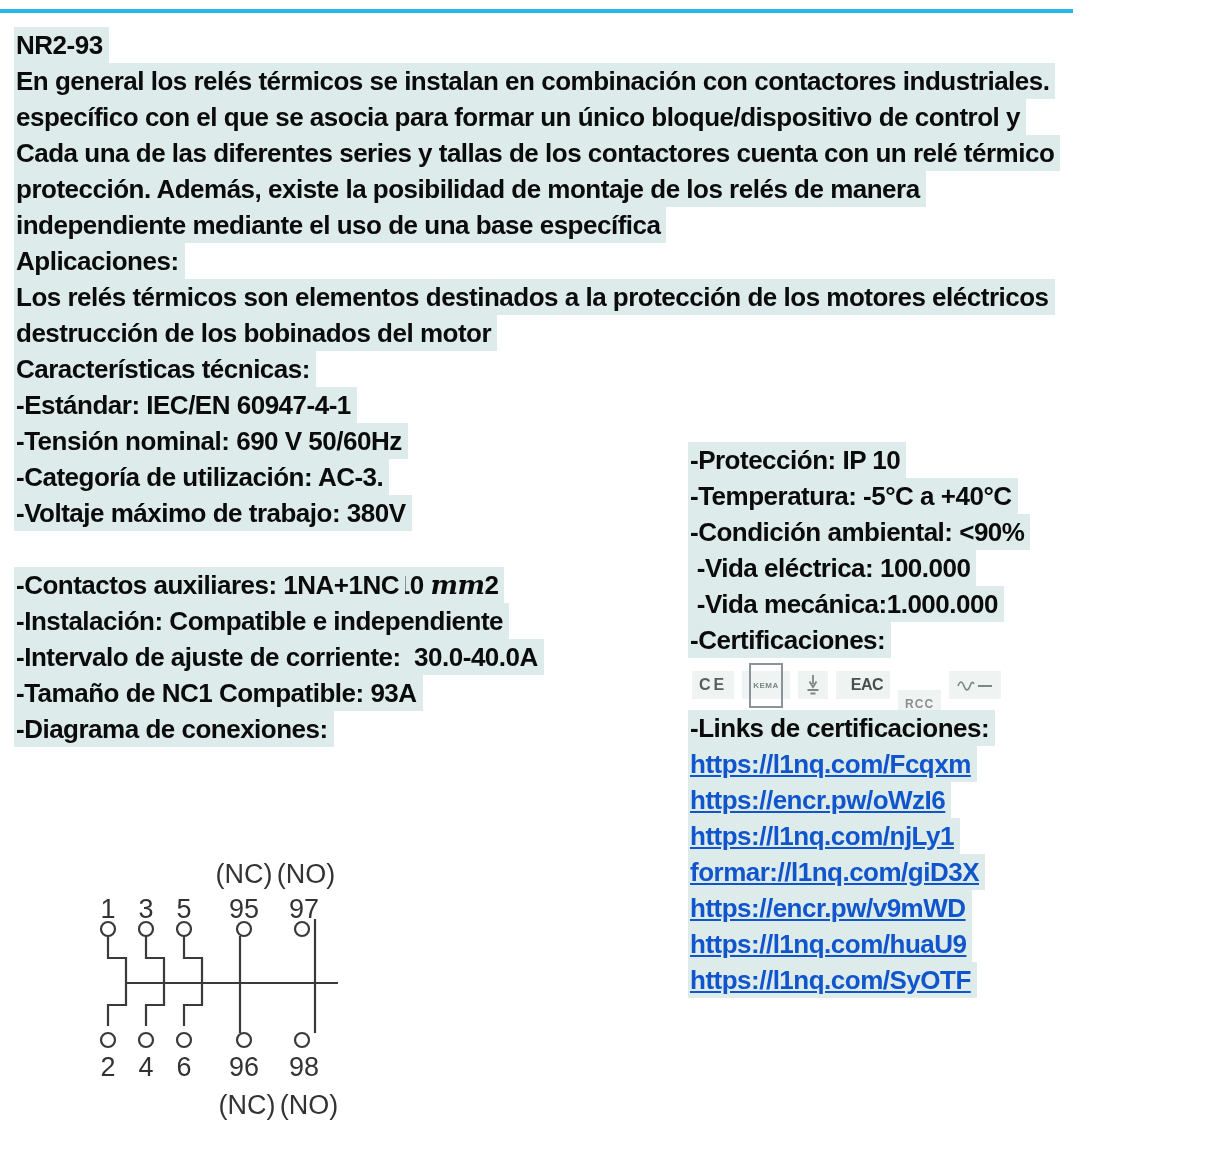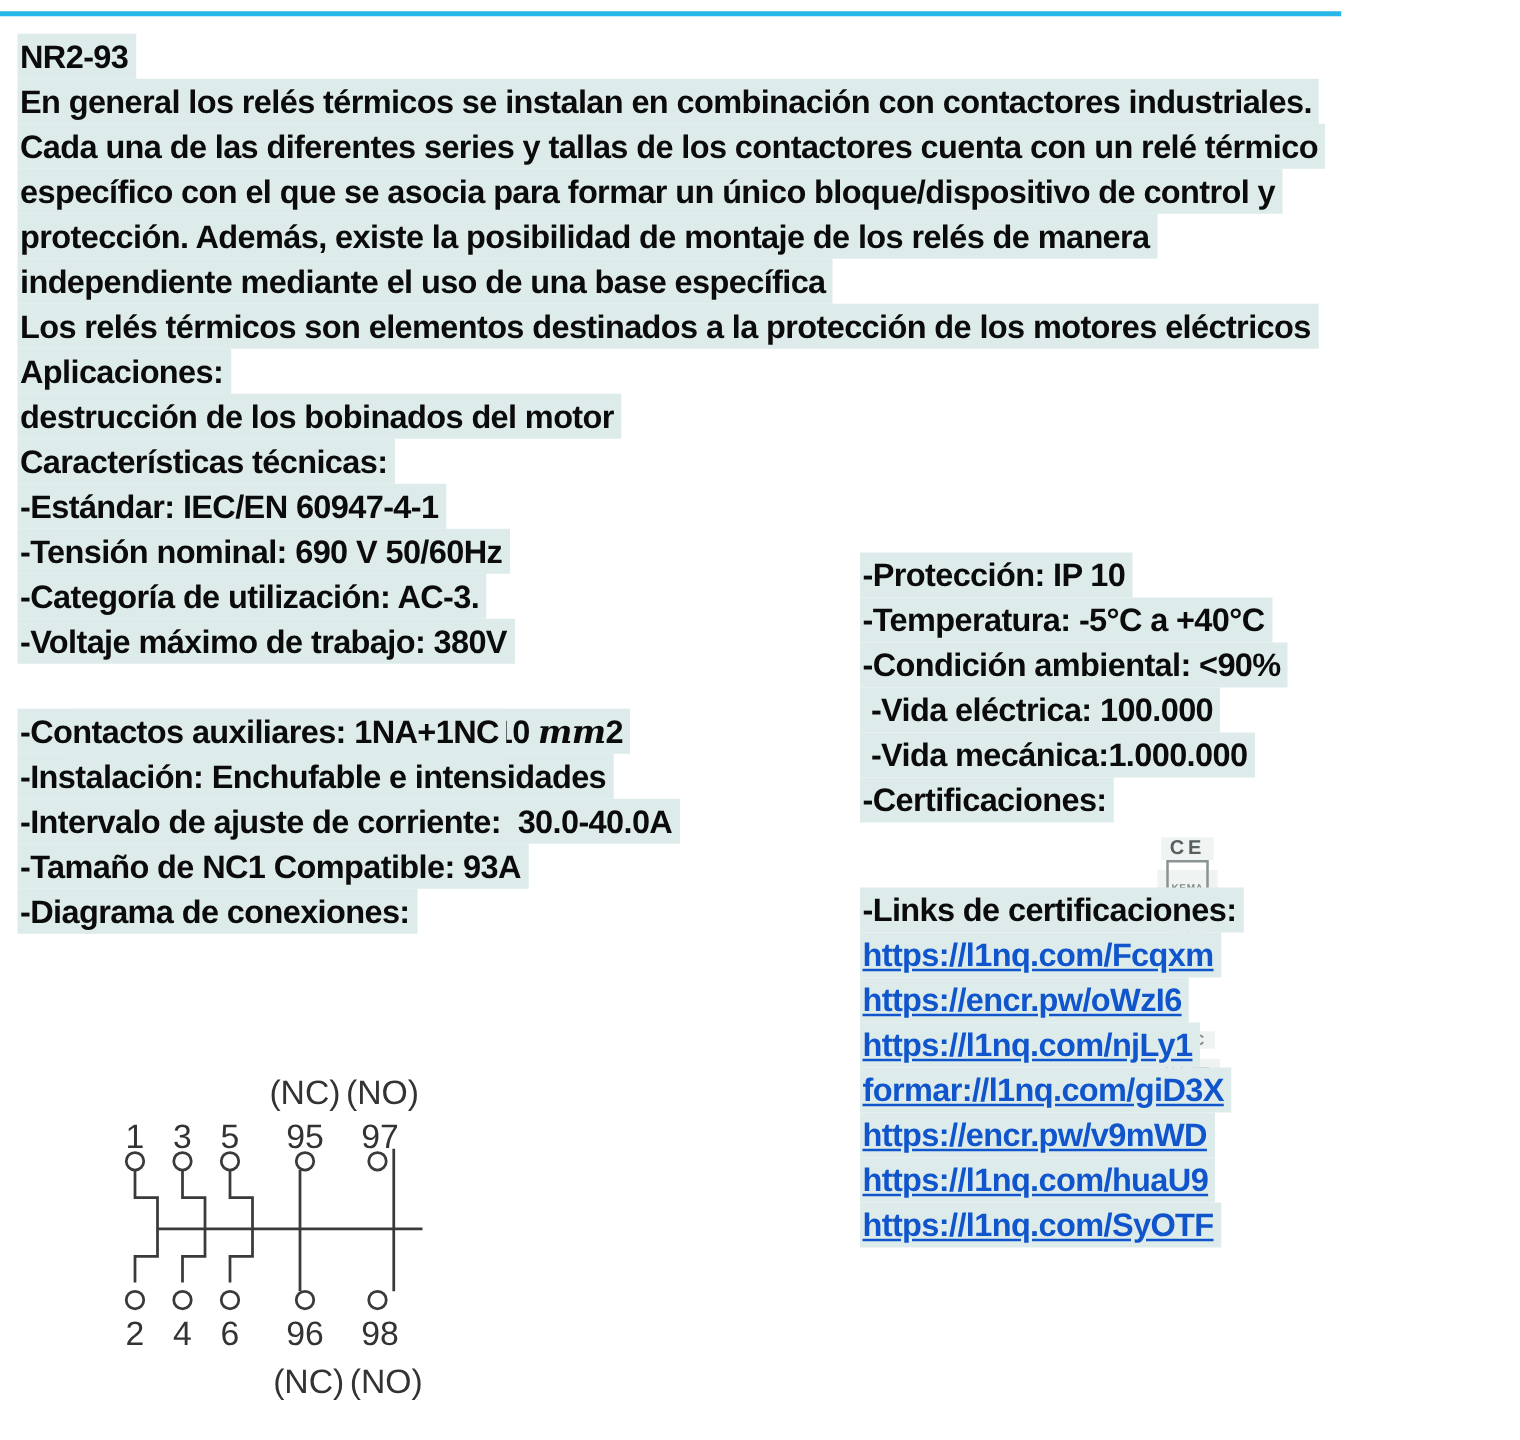--- a/index.html
+++ b/index.html
@@ -8,21 +8,21 @@
     font-family:"Liberation Sans", sans-serif; font-weight:700; color:#0b0b0b;
     font-size:26px; letter-spacing:-0.5px;
   }
   .topline { position:absolute; left:0; top:9px; width:1216px; height:4px; background:#29b6e8; }
   .doc { position:absolute; left:14px; top:27px; width:1192px; }
   .line { height:36px; line-height:36px; white-space:pre; }
   .hl { background:#ddecea; display:inline-block; height:36px; line-height:36px; padding:0 6px 0 2px; white-space:pre; }
   .rightcol { position:absolute; left:688px; top:442px; width:520px; }
   .mathvar { font-family:"DejaVu Serif", serif; font-style:italic; font-weight:700; }
 
-  .certs { display:flex; align-items:center; gap:8px; margin:12px 0 10px 4px; height:30px;flex-direction:column; }
+  .certs { display:flex; align-items:center; gap:8px; margin:12px 0 10px 4px; height:30px; }
   .cert { height:28px; background:#eff3f2; display:flex; align-items:center; justify-content:center; padding:0 7px; color:#5f6a6a; letter-spacing:0; }
   .ce   { font-size:16px; letter-spacing:3px; font-weight:700; color:#566060; }
   .kema-box { border:2px solid #8a9494; font-size:8px; letter-spacing:0.5px; padding:14px 2px; height:13px; line-height:13px; font-weight:700; color:#7c8686; }
   .eac  { font-size:16px; font-weight:700; color:#474f4f; letter-spacing:-0.5px;padding-left:15px; }
   .rcc  { font-size:12px; letter-spacing:1px; color:#8a9090; font-weight:700;margin-top:37px; }
 
   a.doclink { color:#1155cc; text-decoration:underline; cursor:pointer; }
 
   .diagram { position:absolute; left:95px; top:843px; }
   .diagram path, .diagram line, .diagram circle { stroke:#3a3a3a; stroke-width:2.2; fill:none; }
@@ -31,37 +31,37 @@
 </style>
 </head>
 <body>
 
 <div class="page">
   <div class="topline"></div>
 
   <div class="doc">
     <div class="line"><span class="hl">NR2-93</span></div>
     <div class="line"><span class="hl">En general los relés térmicos se instalan en combinación con contactores industriales.</span></div>
+    <div class="line"><span class="hl">específico con el que se asocia para formar un único bloque/dispositivo de control y</span></div>
     <div class="line"><span class="hl">Cada una de las diferentes series y tallas de los contactores cuenta con un relé térmico</span></div>
-    <div class="line"><span class="hl">específico con el que se asocia para formar un único bloque/dispositivo de control y</span></div>
     <div class="line"><span class="hl">protección. Además, existe la posibilidad de montaje de los relés de manera</span></div>
     <div class="line"><span class="hl">independiente mediante el uso de una base específica</span></div>
+    <div class="line"><span class="hl">Aplicaciones:</span></div>
     <div class="line"><span class="hl">Los relés térmicos son elementos destinados a la protección de los motores eléctricos</span></div>
-    <div class="line"><span class="hl">Aplicaciones:</span></div>
     <div class="line"><span class="hl">destrucción de los bobinados del motor</span></div>
     <div class="line"><span class="hl">Características técnicas:</span></div>
     <div class="line"><span class="hl">-Estándar: IEC/EN 60947-4-1</span></div>
     <div class="line"><span class="hl">-Tensión nominal: 690 V 50/60Hz</span></div>
     <div class="line"><span class="hl">-Categoría de utilización: AC-3.</span></div>
     <div class="line"><span class="hl">-Voltaje máximo de trabajo: 380V</span></div>
     <div class="line">
       <span class="hl"><span>- Sección del conductor: 4 a 10 </span><span class="mathvar">mm</span><span>2</span></span>
     </div>
     <div class="line"><span class="hl">-Contactos auxiliares: 1NA+1NC</span></div>
-    <div class="line"><span class="hl">-Instalación: Enchufable e intensidades</span></div>
+    <div class="line"><span class="hl">-Instalación: Compatible e independiente</span></div>
     <div class="line"><span class="hl">-Intervalo de ajuste de corriente:  30.0-40.0A</span></div>
     <div class="line"><span class="hl">-Tamaño de NC1 Compatible: 93A</span></div>
     <div class="line"><span class="hl">-Diagrama de conexiones:</span></div>
   </div>
 
   <div class="rightcol">
     <div class="line"><span class="hl">-Protección: IP 10</span></div>
     <div class="line"><span class="hl">-Temperatura: -5°C a +40°C</span></div>
     <div class="line"><span class="hl">-Condición ambiental: &lt;90%</span></div>
     <div class="line"><span class="hl"> -Vida eléctrica: 100.000</span></div>

